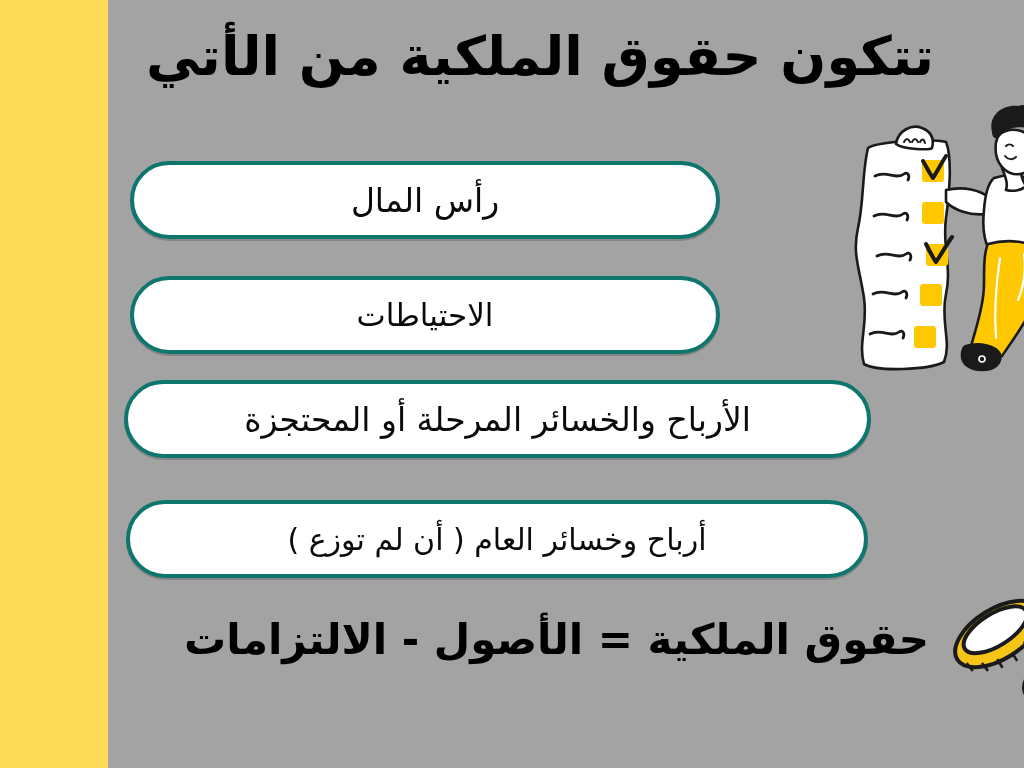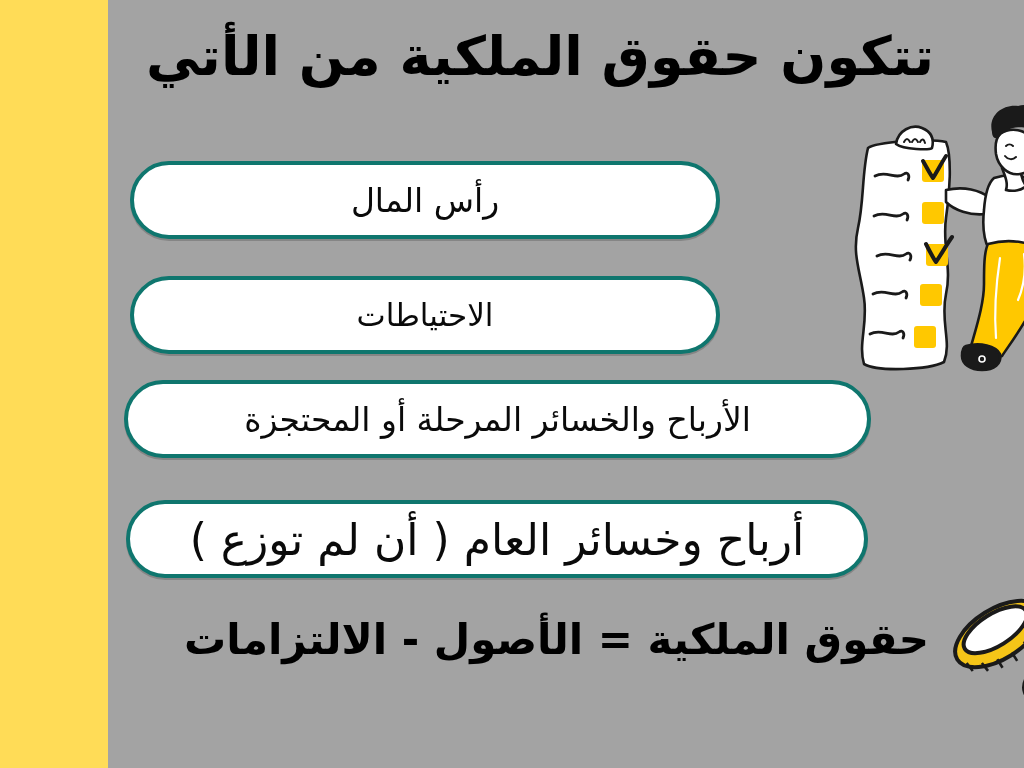--- a/index.html
+++ b/index.html
@@ -64,21 +64,21 @@
   }
 
   #pill-1 { left: 22px;  top: 161px; width: 590px; height: 78px; }
   #pill-2 { left: 22px;  top: 276px; width: 590px; height: 78px; }
   #pill-3 { left: 16px;  top: 368px; width: 747px; height: 78px; margin-top: 12px; }
   #pill-4 { left: 18px;  top: 500px; width: 742px; height: 78px; }
 
   #pill-1 .pill-text { font-size: 33px; }
   #pill-2 .pill-text { font-size: 31px; }
   #pill-3 .pill-text { font-size: 33px; }
-  #pill-4 .pill-text { font-size: 44px; text-align: right; }
+  #pill-4 .pill-text { font-size: 30px; text-align: right; }
 
   
   .formula {
     position: absolute;
     top: 617px;
     right: 95px;
     width: 770px;
     direction: rtl;
     font-family: "DejaVu Sans", sans-serif;
     font-weight: bold;

